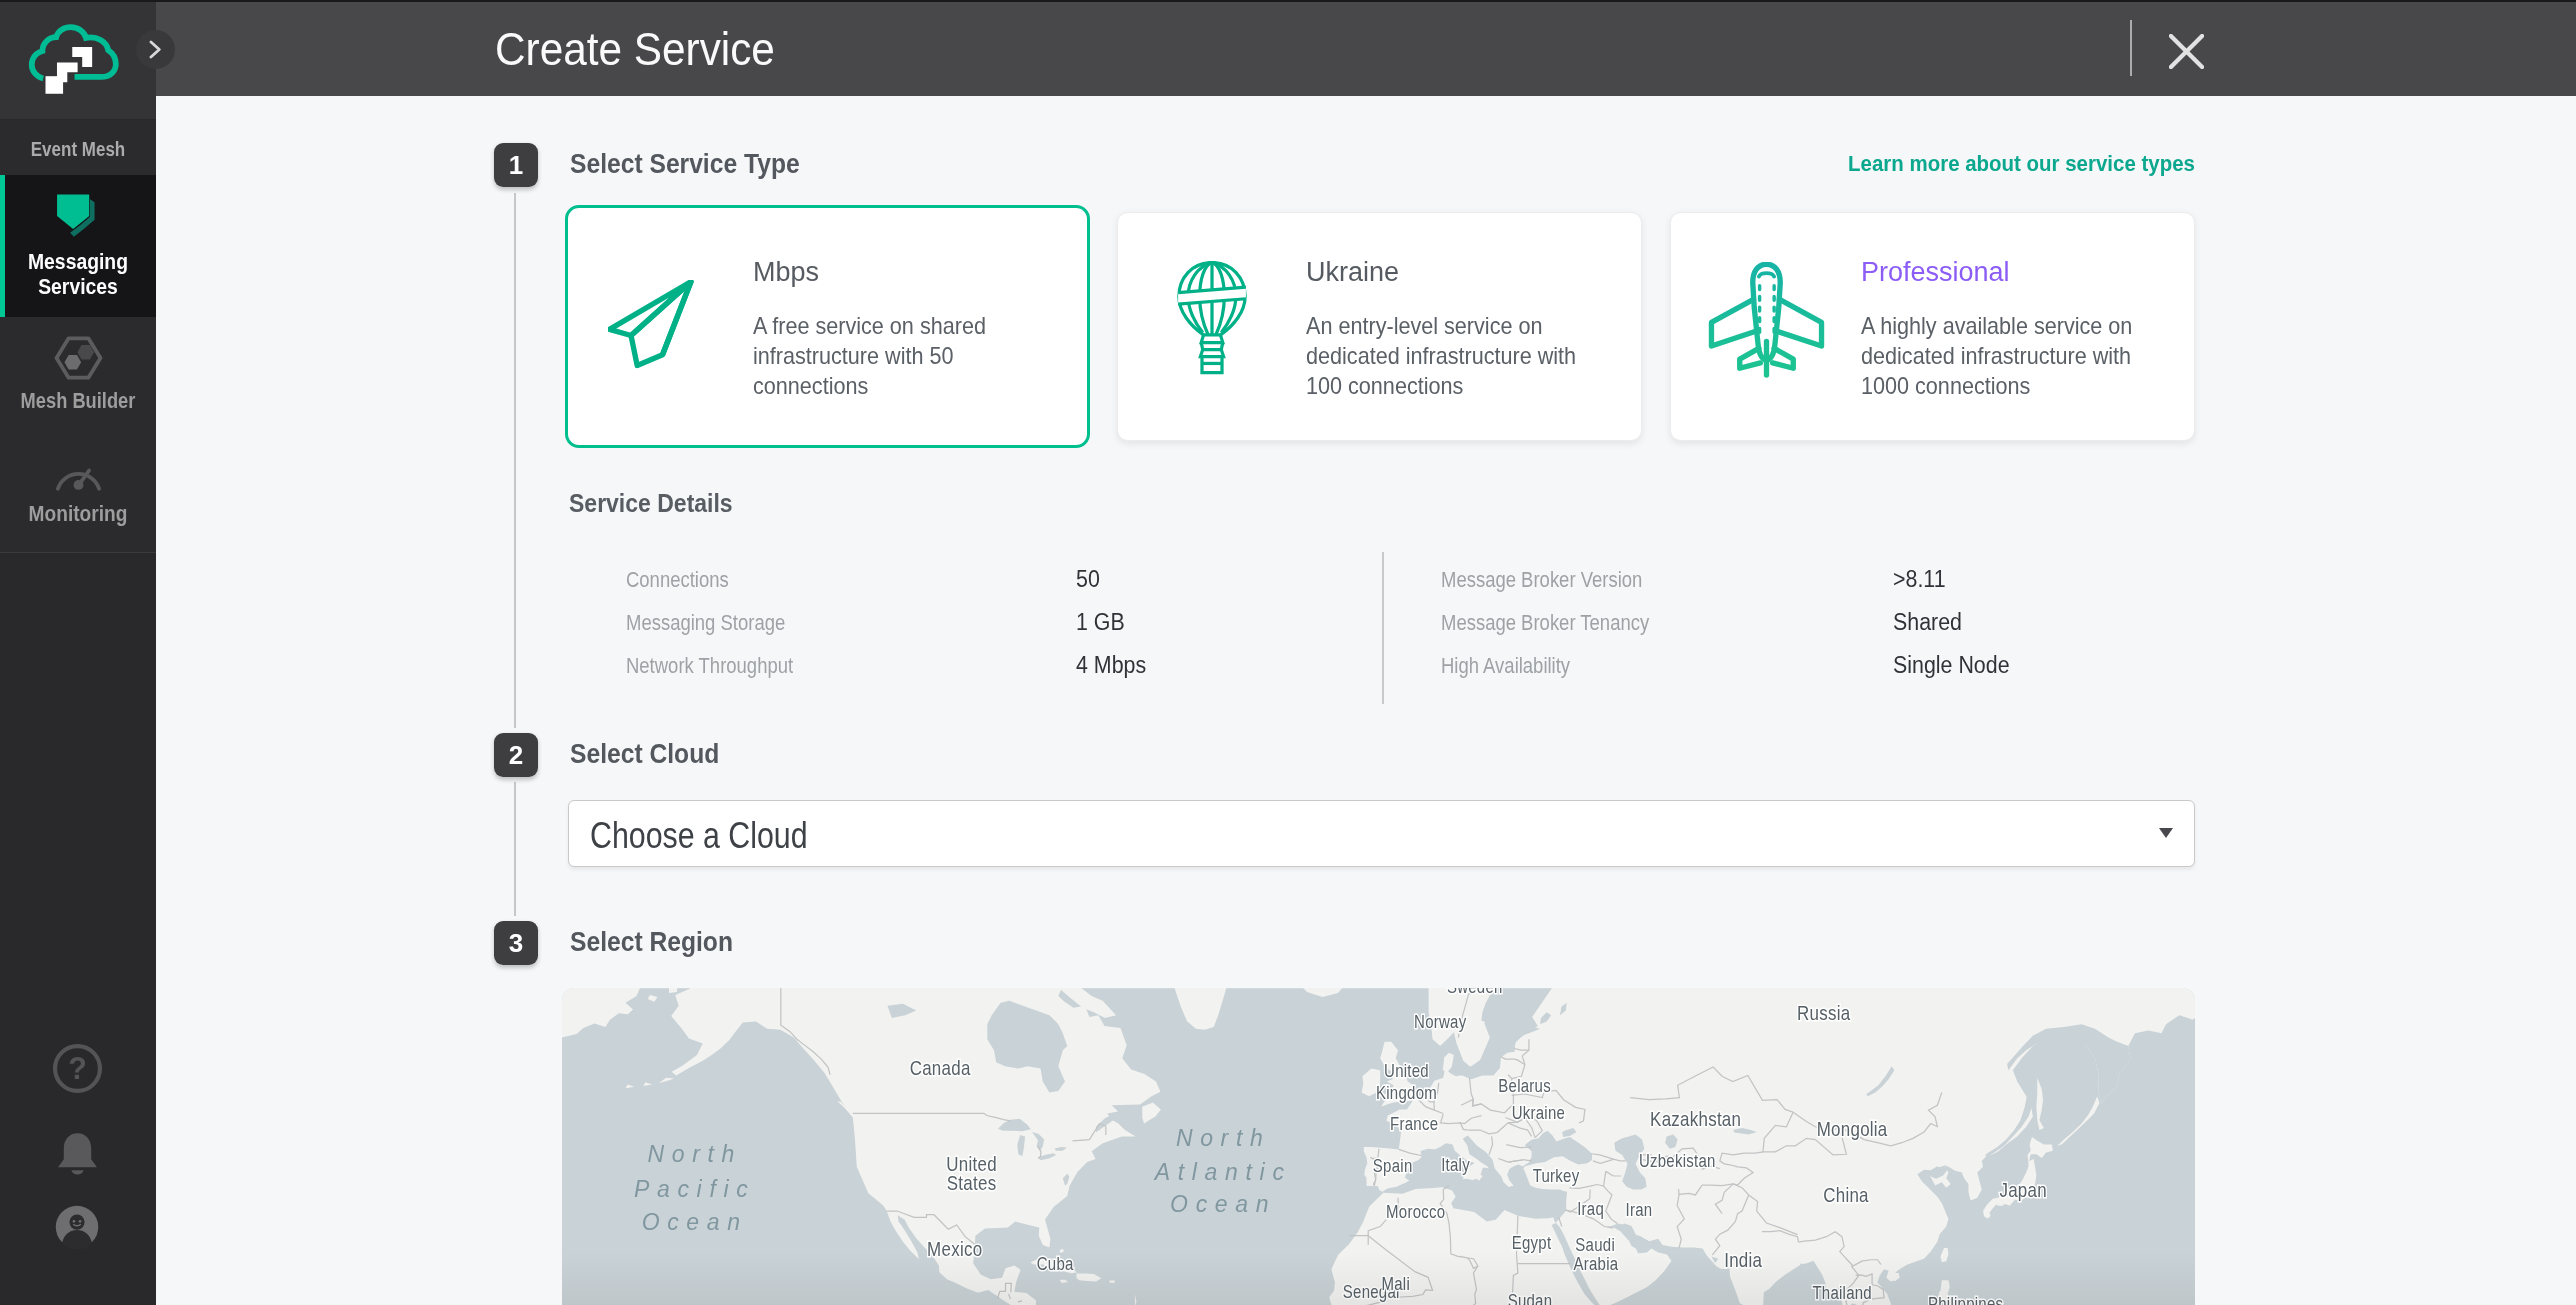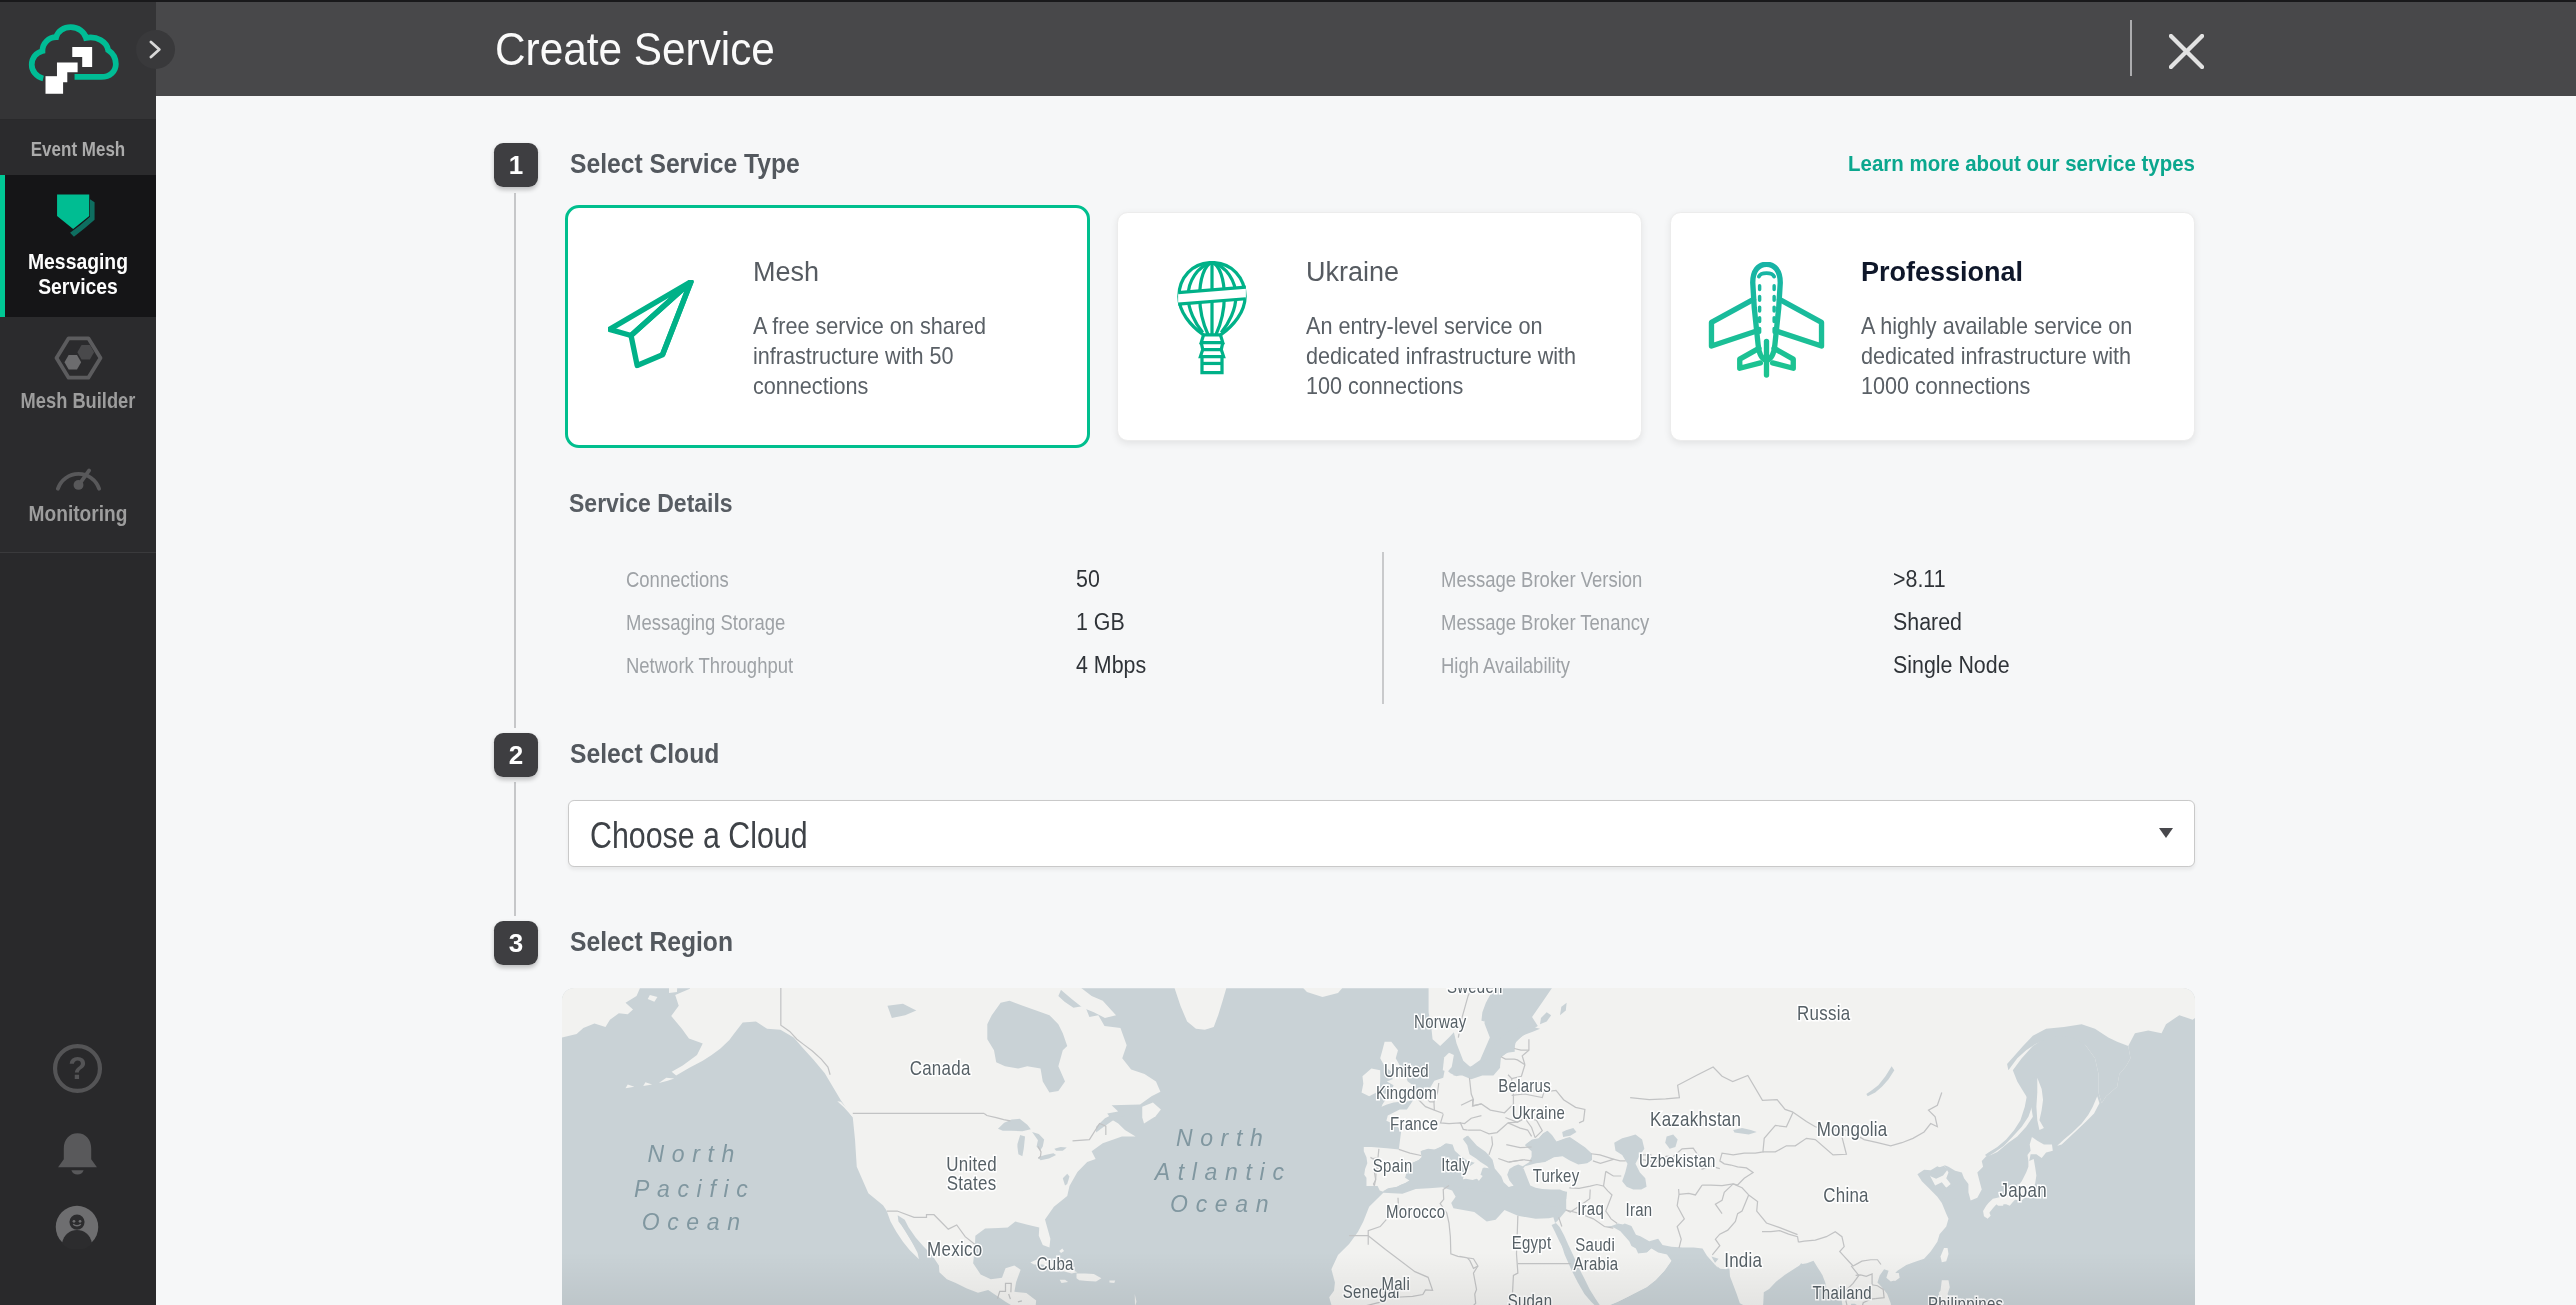--- a/index.html
+++ b/index.html
@@ -118,23 +118,23 @@
 <path d="M66,113 L41,127 L41,139 L68,132"></path>
 <path d="M86,113 L111,127 L111,139 L84,132"></path>
 <path d="M76,104 L76,148" stroke-width="7"></path>
 <path d="M66,19 C69,13 83,13 86,19" stroke-width="5"></path>
 </g>
 <g fill="none" stroke="url(#jg)" stroke-width="4.5" stroke-dasharray="5 9" stroke-linecap="round">
 <path d="M67,31 L67,96"></path>
       <path d="M86,31 L86,96"></path>
 </g>
 </svg>
-<div style="position:absolute;left:753px;top:259px;font-size:27px;font-weight:400;color:#565b61;white-space:nowrap;transform:scaleX(1.0);transform-origin:left center;line-height:27px;">Mesh</div>
+<div style="position:absolute;left:753px;top:259px;font-size:27px;font-weight:400;color:#565b61;white-space:nowrap;transform:scaleX(1.0);transform-origin:left center;line-height:27px;">Mbps</div>
 <div style="position:absolute;left:1306px;top:259px;font-size:27px;font-weight:400;color:#565b61;white-space:nowrap;transform:scaleX(1.0);transform-origin:left center;line-height:27px;">Ukraine</div>
-<div style="position:absolute;left:1861px;top:259px;font-size:27px;font-weight:700;color:#0f172a;white-space:nowrap;transform:scaleX(1.0);transform-origin:left center;line-height:27px;">Professional</div>
+<div style="position:absolute;left:1861px;top:259px;font-size:27px;font-weight:400;color:#8b5cf6;white-space:nowrap;transform:scaleX(1.0);transform-origin:left center;line-height:27px;">Professional</div>
 <div style="position:absolute;left:753px;top:311px;font-size:24px;color:#5a6066;line-height:30px;transform:scaleX(0.9);transform-origin:left top;white-space:nowrap">A free service on shared<br>infrastructure with 50<br>connections</div>
 <div style="position:absolute;left:1306px;top:311px;font-size:24px;color:#5a6066;line-height:30px;transform:scaleX(0.9);transform-origin:left top;white-space:nowrap">An entry-level service on<br>dedicated infrastructure with<br>100 connections</div>
 <div style="position:absolute;left:1861px;top:311px;font-size:24px;color:#5a6066;line-height:30px;transform:scaleX(0.9);transform-origin:left top;white-space:nowrap">A highly available service on<br>dedicated infrastructure with<br>1000 connections</div>
 <div style="position:absolute;left:569px;top:491px;font-size:25px;font-weight:700;color:#585d63;white-space:nowrap;transform:scaleX(0.92);transform-origin:left center;line-height:25px;">Service Details</div>
 <div style="position:absolute;left:626px;top:569px;font-size:22px;font-weight:400;color:#9ea2a6;white-space:nowrap;transform:scaleX(0.84);transform-origin:left center;line-height:22px;">Connections</div>
 <div style="position:absolute;left:1076px;top:568px;font-size:23px;font-weight:400;color:#2f3338;white-space:nowrap;transform:scaleX(0.93);transform-origin:left center;line-height:23px;">50</div>
 <div style="position:absolute;left:626px;top:612px;font-size:22px;font-weight:400;color:#9ea2a6;white-space:nowrap;transform:scaleX(0.84);transform-origin:left center;line-height:22px;">Messaging Storage</div>
 <div style="position:absolute;left:1076px;top:611px;font-size:23px;font-weight:400;color:#2f3338;white-space:nowrap;transform:scaleX(0.93);transform-origin:left center;line-height:23px;">1 GB</div>
 <div style="position:absolute;left:626px;top:655px;font-size:22px;font-weight:400;color:#9ea2a6;white-space:nowrap;transform:scaleX(0.84);transform-origin:left center;line-height:22px;">Network Throughput</div>
 <div style="position:absolute;left:1076px;top:654px;font-size:23px;font-weight:400;color:#2f3338;white-space:nowrap;transform:scaleX(0.93);transform-origin:left center;line-height:23px;">4 Mbps</div>

